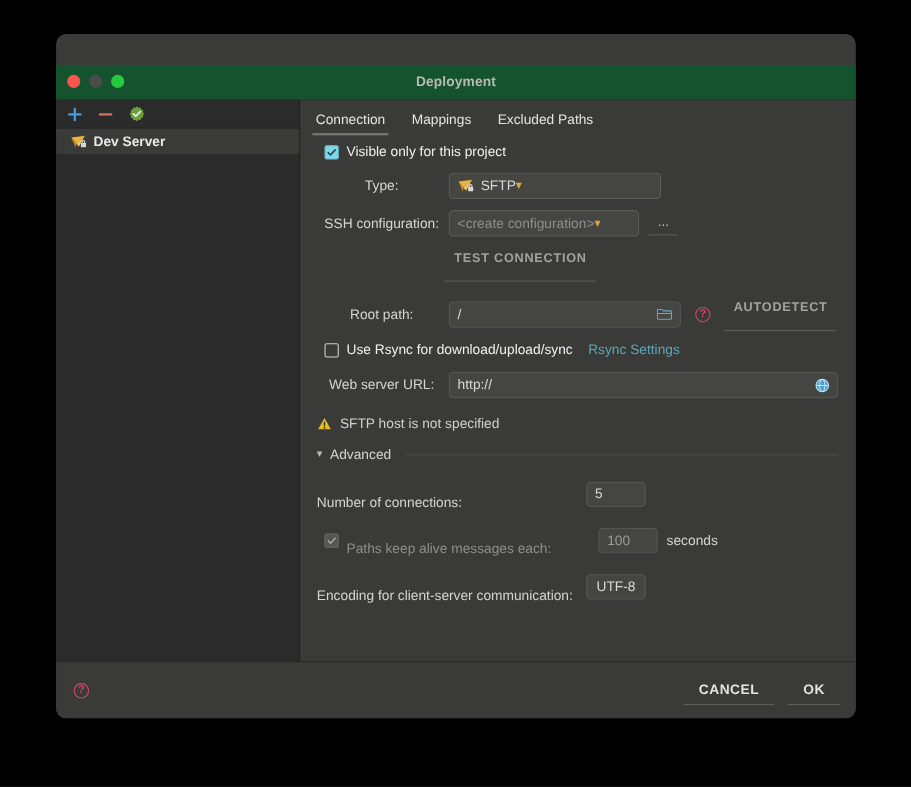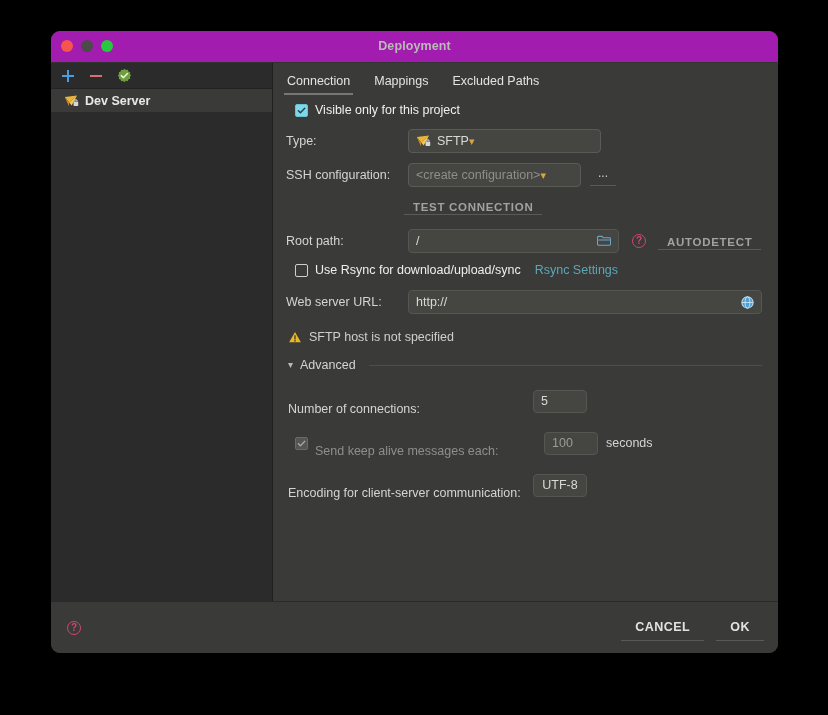--- a/index.html
+++ b/index.html
@@ -21,21 +21,22 @@
     overflow: hidden;
     display: flex;
     flex-direction: column;
   }
 
   
   #titlebar {
     position: relative;
     height: 31px;
     flex: 0 0 31px;
-    background: #a21caf;
+    background: #14532d;
+    margin-top: 28px;
   }
   #traffic {
     position: absolute;
     left: 10px; top: 9px;
     display: flex;
     gap: 8px;
     align-items: center;
   }
   .light { width: 12px; height: 12px; border-radius: 50%; }
   .light.close { background: #f5554d; }
@@ -130,21 +131,21 @@
     content: "";
     position: absolute;
     left: 0; right: 0; bottom: 0;
     height: 2px;
     background: #777774;
   }
 
   .form { padding: 8px 0 0 5px; font-size: 12.5px; color: #d4d4d2; }
 
   .row { display: flex; align-items: center; margin-bottom: 10px; }
-  .lbl { color: #d4d4d2; }
+  .lbl { color: #d4d4d2; text-align: center; }
   .lbl.w-ssh { width: 122px; flex: 0 0 122px; }
 
   
   .cb {
     width: 13px; height: 13px;
     border-radius: 2px;
     flex: 0 0 13px;
     display: flex; align-items: center; justify-content: center;
     margin-right: 7px;
   }
@@ -177,21 +178,21 @@
   }
 
   .flat-btn {
     background: transparent;
     border: none;
     border-bottom: 1px solid #5a5a57;
     color: #a2a2a0;
     font-size: 11.5px;
     font-weight: bold;
     letter-spacing: .7px;
-    padding: 4px 9px 1px 9px;
+    padding: 4px 9px 14px 9px;
     font-family: "Liberation Sans", sans-serif;
     cursor: default;
   }
 
   .dots-btn {
     background: transparent;
     border: none;
     border-bottom: 1px solid #5a5a57;
     color: #cccccb;
     font-size: 12px;
@@ -411,21 +412,21 @@
             <span>5</span>
           </div>
         </div>
 
         <div class="adv-row" style="padding-left:9px;">
           <span class="cb checked-gray">
             <svg class="tick" viewBox="0 0 10 10">
               <path d="M1.5 5.2l2.3 2.4L8.6 2.5" stroke="#a8a8a5" stroke-width="1.5" fill="none" stroke-linecap="round" stroke-linejoin="round"></path>
             </svg>
           </span>
-          <span class="adv-lbl dim" style="width:229px; flex:0 0 229px;">Send keep alive messages each:</span>
+          <span class="adv-lbl dim" style="width:229px; flex:0 0 229px;">Paths keep alive messages each:</span>
           <div class="num-field dim">
             <span>100</span>
           </div>
           <span class="unit">seconds</span>
         </div>
 
         <div class="adv-row" style="padding-left:2px;">
           <span class="adv-lbl" style="width:245px; flex:0 0 245px;">Encoding for client-server communication:</span>
           <div class="num-field" style="width:54px; justify-content:center;">
             <span>UTF-8</span>

